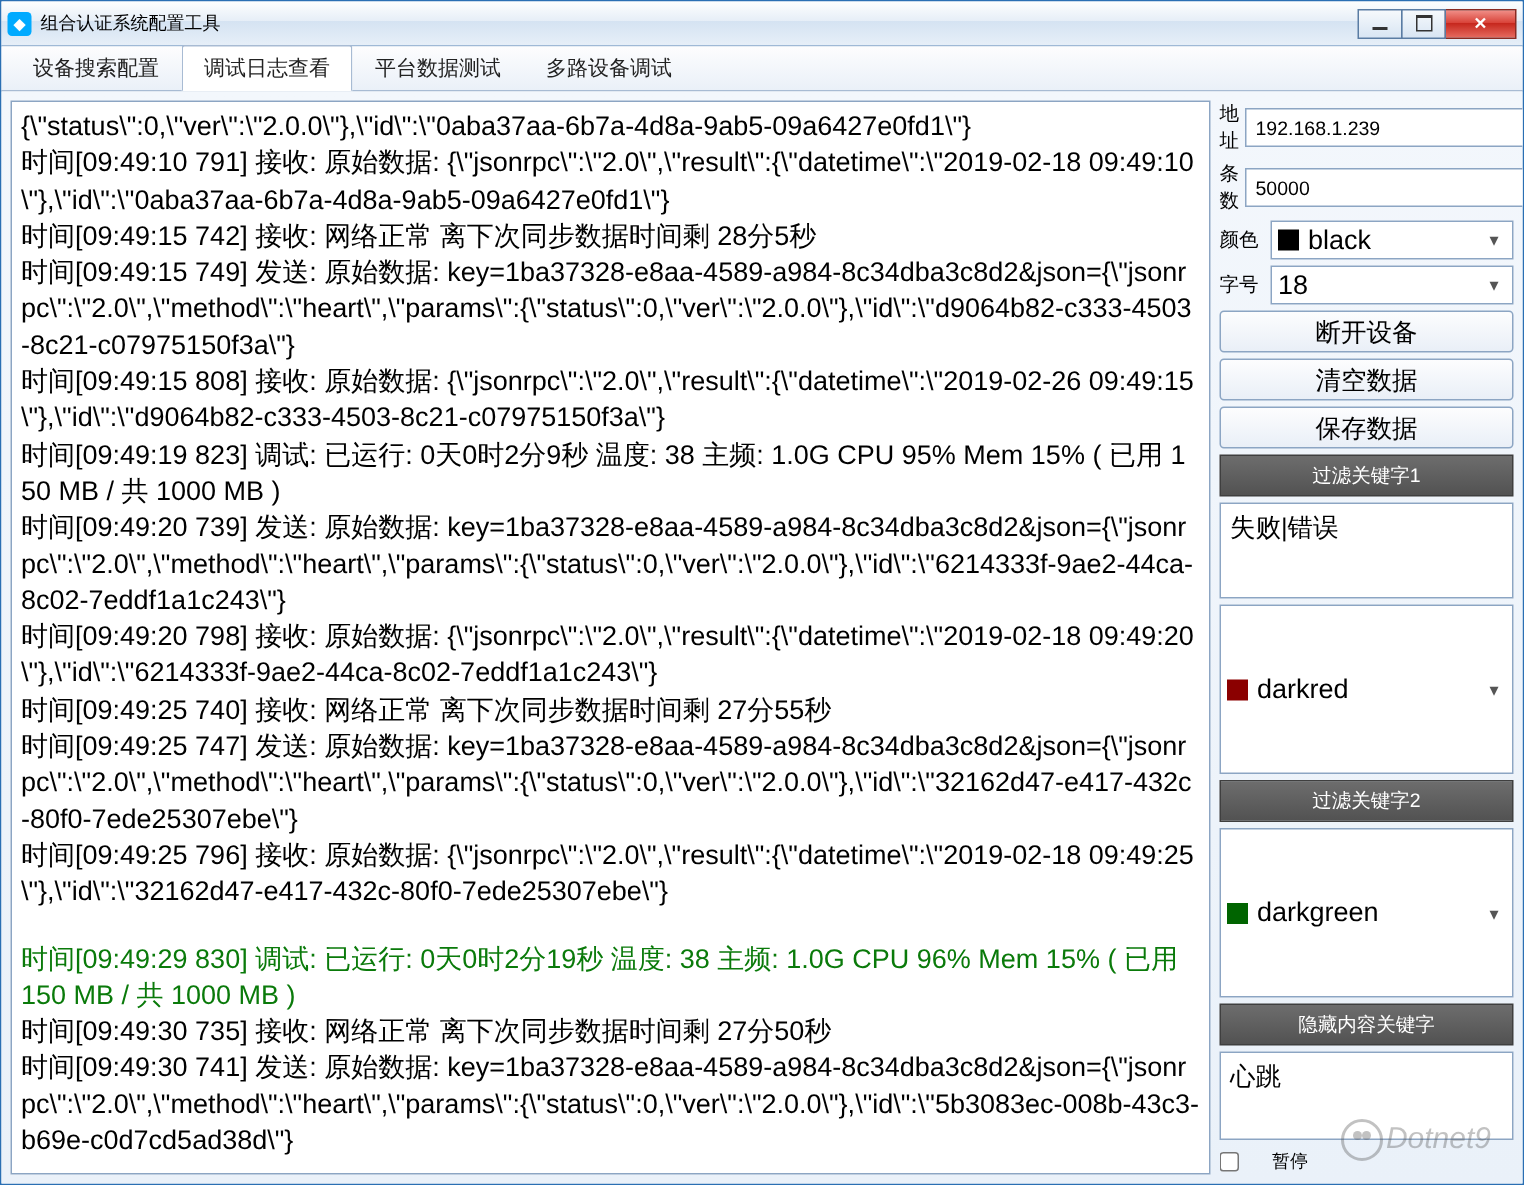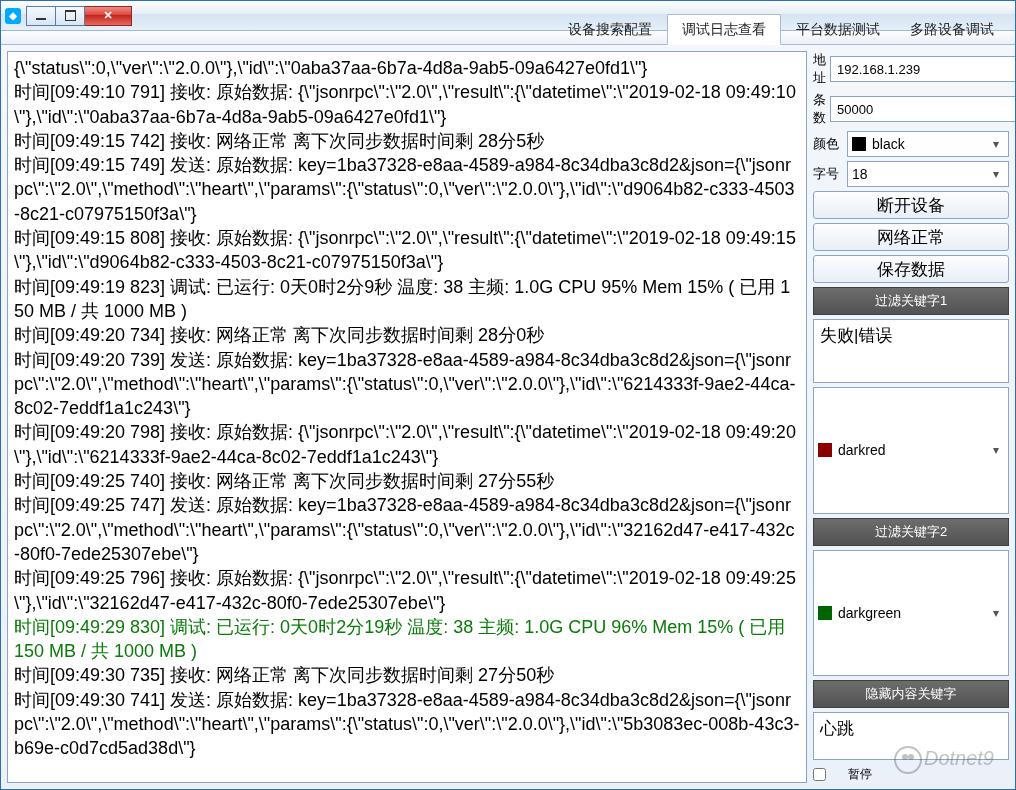--- a/index.html
+++ b/index.html
@@ -11,77 +11,77 @@
 .titlebar .app-icon { width: 16px; height: 16px; background: #00aaff; border-radius: 3px; margin-right: 6px; display: flex; align-items: center; justify-content: center; color: #fff; font-size: 10px; font-weight: bold; }
 .titlebar .title { font-size: 12px; color: #000; flex: 1; }
 .winbtns { display: flex; gap: 0; }
 .winbtn { width: 30px; height: 20px; border: 1px solid #5a7ca3; background: linear-gradient(#f6f9fc,#d8e5f3); display: flex; align-items: center; justify-content: center; cursor: pointer; margin-left: -1px; }
 .winbtn.min::after { content:""; width:10px; height:2px; background:#333; margin-top:6px;}
 .winbtn.max { position:relative; }
 .winbtn.max::after { content:""; width:9px; height:8px; border:1px solid #333; border-top-width:2px; }
 .winbtn.close { width: 48px; background: linear-gradient(#f08e87,#d9443a 45%,#c5251b 46%,#e66a5f); border-color:#8a2a22; }
 .winbtn.close::before { content:"✕"; color:#fff; font-size:11px; font-weight:bold; }
 
-.tabs-row { height: 14px; background: linear-gradient(#fdfdfe,#eaf0f8); display:flex; align-items:flex-end; padding: 0 6px; border-bottom:1px solid #a8bbd3;justify-content:flex-end;}
+.tabs-row { height: 30px; background: linear-gradient(#fdfdfe,#eaf0f8); display:flex; align-items:flex-end; padding: 0 6px; border-bottom:1px solid #a8bbd3;}
 .tab { padding: 6px 14px 5px; font-size: 14px; color:#222; cursor:pointer; border:1px solid transparent; border-bottom:none; margin-right:0px; }
 .tab.active { background:#fff; border:1px solid #a8bbd3; border-bottom:1px solid #fff; margin-bottom:-1px; border-radius:2px 2px 0 0; font-weight:normal;}
 
 .content { flex:1; display:flex; background: linear-gradient(#f3f7fc,#eaf1f9); padding:6px; gap:6px; overflow:hidden;}
 .log-panel { flex:1; background:#fff; border:1px solid #8ca5c3; overflow-y:scroll; padding:4px 6px; font-size:18px; line-height:1.35; font-family: "Microsoft YaHei", sans-serif; word-break: break-all; }
 .log-line { color:#000; }
-.log-line.green { color:#0a7a0a; }
+.log-line.green { color:#0a7a0a;margin-top:20px; }
 
 .side-panel { width:196px; display:flex; flex-direction:column; gap:4px; }
 .row { display:flex; align-items:center; gap:4px; }
 .row label { width:30px; font-size:13px; text-align:left; color:#000; }
 .row input[type=text] { flex:1; height:26px; border:1px solid #8ca5c3; padding:0 6px; font-size:13px; background:#fff;}
 .select { flex:1; height:26px; border:1px solid #8ca5c3; background:#fff; display:flex; align-items:center; padding:0 4px; cursor:pointer; position:relative;}
 .select .swatch { width:14px; height:14px; margin-right:6px;}
-.select .val { flex:1; font-size:14px;}
+.select .val { flex:1; font-size:18px;}
 .select .arrow { width:16px; text-align:center; color:#555;}
 .btn { height:28px; border:1px solid #8ca5c3; background:linear-gradient(#fdfdfe,#e9eff7); font-size:17px; cursor:pointer; border-radius:3px;}
 .section-hdr { height:28px; background:linear-gradient(#6d6d6d,#525252); color:#fff; font-size:13px; display:flex; align-items:center; justify-content:center; border:1px solid #3f3f3f;}
 .filter-box { height:64px; border:1px solid #8ca5c3; background:#fff; padding:4px 6px; font-size:17px;}
 .chk-row { display:flex; align-items:center; gap:20px; font-size:12px; padding-top:2px;}
 .chk-row input { margin-right:2px;}
 
 .watermark { position:absolute; right:22px; bottom:16px; font-size:20px; color:rgba(80,80,80,0.35); font-style:italic; pointer-events:none; font-family: Arial;}
 .wm-icon { display:inline-block; width:28px; height:28px; border:2px solid rgba(80,80,80,0.35); border-radius:50%; vertical-align:middle; margin-right:2px; position:relative;}
 .wm-icon::before { content:""; position:absolute; width:6px; height:6px; background:rgba(80,80,80,0.35); border-radius:50%; top:6px; left:6px;}
 .wm-icon::after { content:""; position:absolute; width:6px; height:6px; background:rgba(80,80,80,0.35); border-radius:50%; top:6px; right:6px;}
 </style>
 </head>
 <body>
 
 <div class="window">
   <div class="titlebar">
     <div class="app-icon">◆</div>
+    <div class="title">组合认证系统配置工具</div>
     <div class="winbtns">
       <div class="winbtn min"></div>
       <div class="winbtn max"></div>
       <div class="winbtn close"></div>
     </div>
   </div>
 
   <div class="tabs-row">
     <div class="tab">设备搜索配置</div>
     <div class="tab active">调试日志查看</div>
     <div class="tab">平台数据测试</div>
     <div class="tab">多路设备调试</div>
   </div>
 
   <div class="content">
     <div class="log-panel" id="log-panel">
         <div class="log-line">{\"status\":0,\"ver\":\"2.0.0\"},\"id\":\"0aba37aa-6b7a-4d8a-9ab5-09a6427e0fd1\"}</div>
         <div class="log-line">时间[09:49:10 791] 接收: 原始数据: {\"jsonrpc\":\"2.0\",\"result\":{\"datetime\":\"2019-02-18 09:49:10\"},\"id\":\"0aba37aa-6b7a-4d8a-9ab5-09a6427e0fd1\"}</div>
         <div class="log-line">时间[09:49:15 742] 接收: 网络正常  离下次同步数据时间剩 28分5秒</div>
         <div class="log-line">时间[09:49:15 749] 发送: 原始数据: key=1ba37328-e8aa-4589-a984-8c34dba3c8d2&amp;json={\"jsonrpc\":\"2.0\",\"method\":\"heart\",\"params\":{\"status\":0,\"ver\":\"2.0.0\"},\"id\":\"d9064b82-c333-4503-8c21-c07975150f3a\"}</div>
-        <div class="log-line">时间[09:49:15 808] 接收: 原始数据: {\"jsonrpc\":\"2.0\",\"result\":{\"datetime\":\"2019-02-18 09:49:15\"},\"id\":\"d9064b82-c333-4503-8c21-c07975150f3a\"}</div>
+        <div class="log-line">时间[09:49:15 808] 接收: 原始数据: {\"jsonrpc\":\"2.0\",\"result\":{\"datetime\":\"2019-02-26 09:49:15\"},\"id\":\"d9064b82-c333-4503-8c21-c07975150f3a\"}</div>
         <div class="log-line">时间[09:49:19 823] 调试: 已运行: 0天0时2分9秒  温度: 38  主频: 1.0G  CPU 95%  Mem 15% ( 已用 150 MB / 共 1000 MB )</div>
-        <div class="log-line">时间[09:49:20 734] 接收: 网络正常  离下次同步数据时间剩 28分0秒</div>
         <div class="log-line">时间[09:49:20 739] 发送: 原始数据: key=1ba37328-e8aa-4589-a984-8c34dba3c8d2&amp;json={\"jsonrpc\":\"2.0\",\"method\":\"heart\",\"params\":{\"status\":0,\"ver\":\"2.0.0\"},\"id\":\"6214333f-9ae2-44ca-8c02-7eddf1a1c243\"}</div>
         <div class="log-line">时间[09:49:20 798] 接收: 原始数据: {\"jsonrpc\":\"2.0\",\"result\":{\"datetime\":\"2019-02-18 09:49:20\"},\"id\":\"6214333f-9ae2-44ca-8c02-7eddf1a1c243\"}</div>
         <div class="log-line">时间[09:49:25 740] 接收: 网络正常  离下次同步数据时间剩 27分55秒</div>
         <div class="log-line">时间[09:49:25 747] 发送: 原始数据: key=1ba37328-e8aa-4589-a984-8c34dba3c8d2&amp;json={\"jsonrpc\":\"2.0\",\"method\":\"heart\",\"params\":{\"status\":0,\"ver\":\"2.0.0\"},\"id\":\"32162d47-e417-432c-80f0-7ede25307ebe\"}</div>
         <div class="log-line">时间[09:49:25 796] 接收: 原始数据: {\"jsonrpc\":\"2.0\",\"result\":{\"datetime\":\"2019-02-18 09:49:25\"},\"id\":\"32162d47-e417-432c-80f0-7ede25307ebe\"}</div>
         <div class="log-line green">时间[09:49:29 830] 调试: 已运行: 0天0时2分19秒  温度: 38  主频: 1.0G  CPU 96%  Mem 15% ( 已用 150 MB / 共 1000 MB )</div>
         <div class="log-line">时间[09:49:30 735] 接收: 网络正常  离下次同步数据时间剩 27分50秒</div>
         <div class="log-line">时间[09:49:30 741] 发送: 原始数据: key=1ba37328-e8aa-4589-a984-8c34dba3c8d2&amp;json={\"jsonrpc\":\"2.0\",\"method\":\"heart\",\"params\":{\"status\":0,\"ver\":\"2.0.0\"},\"id\":\"5b3083ec-008b-43c3-b69e-c0d7cd5ad38d\"}</div>
       </div>
 
@@ -103,40 +103,40 @@
         </div>
       </div>
       <div class="row">
         <label>字号</label>
         <div class="select">
           <span class="val">18</span>
           <span class="arrow">▾</span>
         </div>
       </div>
       <button class="btn">断开设备</button>
-      <button class="btn">网络正常</button>
+      <button class="btn">清空数据</button>
       <button class="btn">保存数据</button>
 
       <div class="section-hdr">过滤关键字1</div>
       <div class="filter-box">失败|错误</div>
       <div class="select">
         <span class="swatch" style="background:#8b0000"></span>
         <span class="val">darkred</span>
         <span class="arrow">▾</span>
       </div>
 
       <div class="section-hdr">过滤关键字2</div>
       <div class="select">
         <span class="swatch" style="background:#006400"></span>
         <span class="val">darkgreen</span>
         <span class="arrow">▾</span>
       </div>
 
       <div class="section-hdr">隐藏内容关键字</div>
-      <div class="filter-box" style="height:48px">心跳</div>
+      <div class="filter-box" style="height:59px">心跳</div>
 
       <div class="chk-row">
         <input type="checkbox" style="">
         <span>暂停</span>
       </div>
     </div>
   </div>
 </div>
 
 <div class="watermark">

